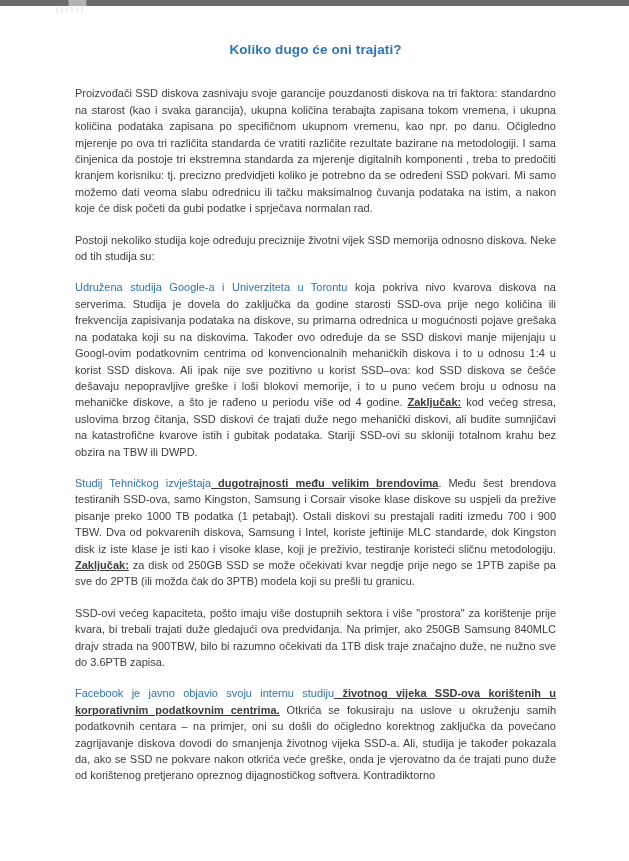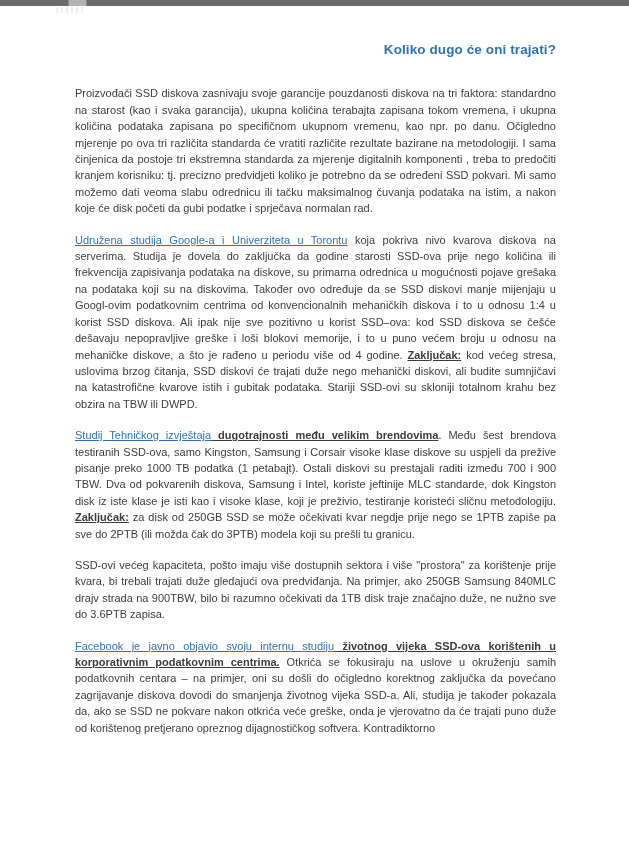--- a/index.html
+++ b/index.html
@@ -35,48 +35,50 @@
     color: #3d3d3d;
     font-size: 11px;
     line-height: 16.4px;
     text-align: justify;
   }
   .doc-heading {
     color: #2e74b5;
     font-size: 13.5px;
     font-weight: bold;
     margin: 0 0 27px 0;
-    text-align: right;
+    text-align: center;
     letter-spacing: 0.1px;
   }
   .para { margin: 0 0 15px 0; }
   .para:last-child { margin-bottom: 0; }
   .link {
     color: #2e74b5;
-    text-decoration: underline;
     cursor: pointer;
   }
   .bold { font-weight: bold; text-decoration: underline; }
 </style>
 </head>
 <body>
 
 <div class="topbar">
   <div class="topbar-thumb"></div>
 </div>
 <div class="ruler-residue"></div>
 
 <div class="doc">
 
   <h1 class="doc-heading">Koliko dugo će oni trajati?</h1>
 
   <p class="para">
     <span>Proizvođači SSD diskova zasnivaju svoje garancije pouzdanosti diskova na tri faktora: standardno na starost (kao i svaka garancija), ukupna količina terabajta zapisana tokom vremena, i ukupna količina podataka zapisana po specifičnom ukupnom vremenu, kao npr. po danu. Očigledno mjerenje po ova tri različita standarda će vratiti različite rezultate bazirane na metodologiji. I sama činjenica da postoje tri ekstremna standarda za mjerenje digitalnih komponenti , treba to predočiti kranjem korisniku: tj. precizno predvidjeti koliko je potrebno da se određeni SSD  pokvari.  Mi samo možemo dati veoma slabu odrednicu ili tačku maksimalnog čuvanja podataka na istim, a nakon koje će disk početi da gubi podatke i sprječava normalan rad.</span>
   </p>
 
+  <p class="para">
+    <span>Postoji nekoliko studija koje određuju preciznije životni vijek SSD memorija odnosno diskova. Neke od tih studija su:</span>
+  </p>
 
   <p class="para"><a class="link">Udružena studija Google-a i Univerziteta u Torontu</a><span> koja pokriva nivo kvarova diskova na serverima. Studija je dovela do zaključka da godine starosti SSD-ova prije nego količina ili frekvencija zapisivanja podataka na diskove, su primarna odrednica u mogućnosti pojave grešaka na podataka koji su na diskovima. Također ovo određuje da se SSD diskovi manje mijenjaju u Googl-ovim podatkovnim centrima od konvencionalnih mehaničkih diskova i to u odnosu 1:4 u korist SSD diskova. Ali ipak nije sve pozitivno u korist SSD–ova: kod SSD diskova se češće dešavaju nepopravljive greške i loši blokovi memorije, i to u puno većem broju u odnosu na mehaničke diskove, a što je rađeno u periodu više od 4 godine. </span><span class="bold">Zaključak:</span><span> kod većeg stresa, uslovima brzog čitanja, SSD diskovi će trajati duže nego mehanički diskovi, ali budite sumnjičavi na katastrofične kvarove istih i gubitak podataka. Stariji SSD-ovi su skloniji totalnom krahu bez obzira na TBW ili DWPD.</span></p>
 
   <p class="para"><a class="link">Studij Tehničkog izvještaja</a><span class="bold"> dugotrajnosti među velikim brendovima</span><span>. Među šest brendova testiranih SSD-ova, samo Kingston, Samsung i Corsair visoke klase diskove su uspjeli da prežive pisanje preko 1000 TB podatka (1 petabajt). Ostali diskovi su prestajali raditi između 700 i 900 TBW. Dva od pokvarenih diskova, Samsung i Intel, koriste jeftinije MLC standarde, dok Kingston disk iz iste klase je isti kao i visoke klase, koji je preživio, testiranje koristeći sličnu metodologiju. </span><span class="bold">Zaključak:</span><span> za disk od 250GB SSD  se može očekivati kvar negdje prije nego se 1PTB zapiše pa sve do 2PTB (ili možda čak do 3PTB) modela koji su prešli tu granicu.</span></p>
 
   <p class="para">
     <span>SSD-ovi većeg kapaciteta, pošto imaju više dostupnih sektora i više "prostora" za korištenje prije kvara, bi trebali trajati duže gledajući ova predviđanja. Na primjer, ako 250GB Samsung 840MLC drajv strada na 900TBW, bilo bi razumno očekivati da 1TB disk traje značajno duže, ne nužno sve do 3.6PTB zapisa.</span>
   </p>
 
   <p class="para"><a class="link">Facebook je javno objavio svoju internu studiju</a><span class="bold"> životnog vijeka SSD-ova korištenih u korporativnim podatkovnim centrima.</span><span> Otkrića se fokusiraju na uslove u okruženju samih podatkovnih centara – na primjer, oni su došli do očigledno korektnog zaključka da povećano zagrijavanje diskova dovodi do smanjenja životnog vijeka SSD-a. Ali, studija je također pokazala da, ako se SSD ne pokvare nakon otkrića veće greške, onda je vjerovatno da će trajati puno duže od korištenog pretjerano opreznog dijagnostičkog softvera. Kontradiktorno</span></p>

